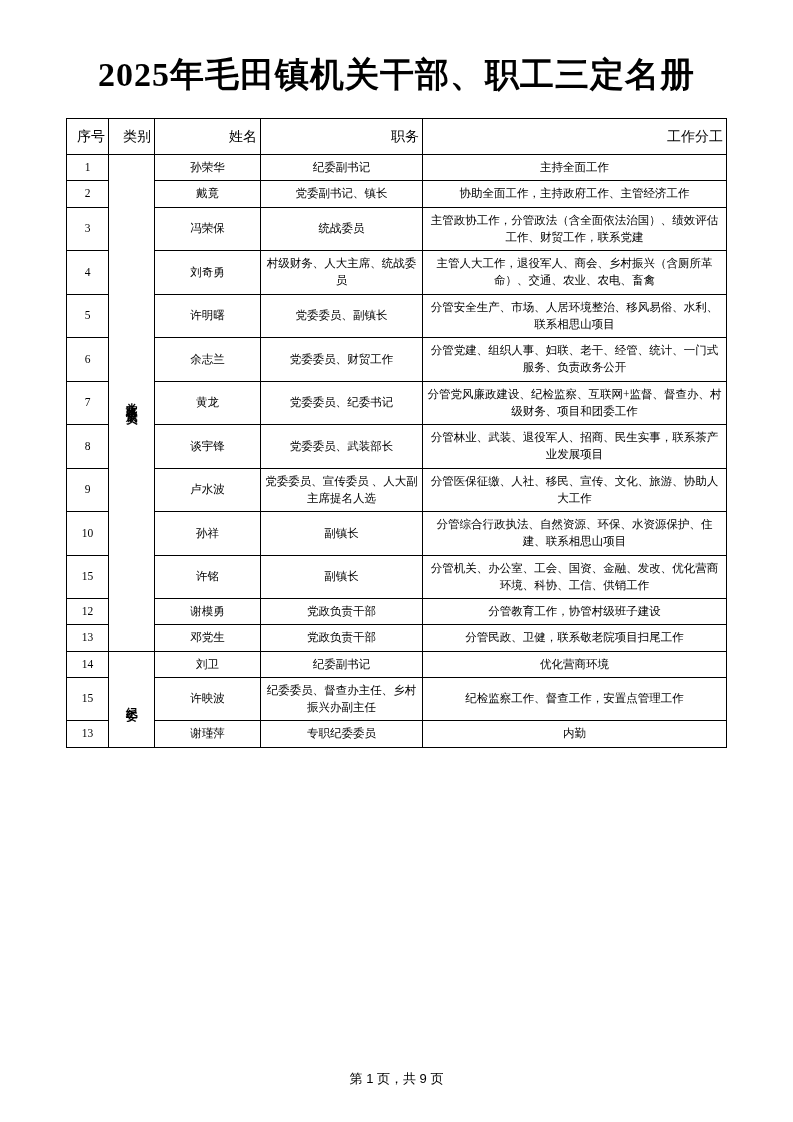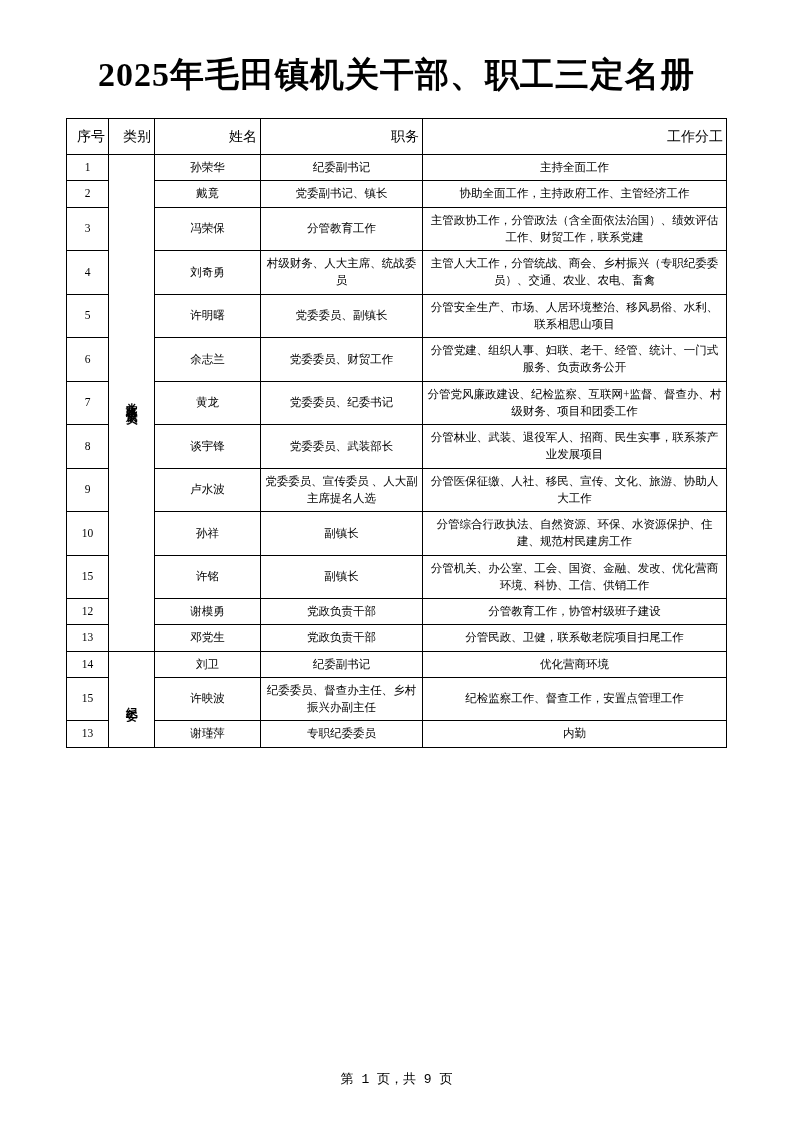--- a/index.html
+++ b/index.html
@@ -76,21 +76,21 @@
   td.post-cell { font-size: 11.5px; }
   td.duty-cell { font-size: 11.5px; }
 
   .footer {
     position: absolute;
     left: 0;
     right: 0;
     bottom: 34px;
     text-align: center;
     font-size: 13px;
-    font-family: Liberation Mono, monospace;
+    font-family: Liberation Sans, sans-serif;
   }
 </style>
 </head>
 <body>
 
 <div class="page">
 
   <h1 class="doc-title">2025年毛田镇机关干部、职工三定名册</h1>
 
   <table class="roster">
@@ -123,29 +123,29 @@
       <tr>
         <td class="seq-cell">2</td>
         <td class="name-cell">戴竟</td>
         <td class="post-cell">党委副书记、镇长</td>
         <td class="duty-cell">协助全面工作，主持政府工作、主管经济工作</td>
       </tr>
 
       <tr>
         <td class="seq-cell">3</td>
         <td class="name-cell">冯荣保</td>
-        <td class="post-cell">分管教育工作</td>
+        <td class="post-cell">统战委员</td>
         <td class="duty-cell">主管政协工作，分管政法（含全面依法治国）、绩效评估工作、财贸工作，联系党建</td>
       </tr>
 
       <tr>
         <td class="seq-cell">4</td>
         <td class="name-cell">刘奇勇</td>
         <td class="post-cell">村级财务、人大主席、统战委员</td>
-        <td class="duty-cell">主管人大工作，分管统战、商会、乡村振兴（专职纪委委员）、交通、农业、农电、畜禽</td>
+        <td class="duty-cell">主管人大工作，退役军人、商会、乡村振兴（含厕所革命）、交通、农业、农电、畜禽</td>
       </tr>
 
       <tr>
         <td class="seq-cell">5</td>
         <td class="name-cell">许明曙</td>
         <td class="post-cell">党委委员、副镇长</td>
         <td class="duty-cell">分管安全生产、市场、人居环境整治、移风易俗、水利、联系相思山项目</td>
       </tr>
 
       <tr>
@@ -173,21 +173,21 @@
         <td class="seq-cell">9</td>
         <td class="name-cell">卢水波</td>
         <td class="post-cell">党委委员、宣传委员 、人大副主席提名人选</td>
         <td class="duty-cell">分管医保征缴、人社、移民、宣传、文化、旅游、协助人大工作</td>
       </tr>
 
       <tr>
         <td class="seq-cell">10</td>
         <td class="name-cell">孙祥</td>
         <td class="post-cell">副镇长</td>
-        <td class="duty-cell">分管综合行政执法、自然资源、环保、水资源保护、住建、规范村民建房工作</td>
+        <td class="duty-cell">分管综合行政执法、自然资源、环保、水资源保护、住建、联系相思山项目</td>
       </tr>
 
       <tr>
         <td class="seq-cell">15</td>
         <td class="name-cell">许铭</td>
         <td class="post-cell">副镇长</td>
         <td class="duty-cell">分管机关、办公室、工会、国资、金融、发改、优化营商环境、科协、工信、供销工作</td>
       </tr>
 
       <tr>

